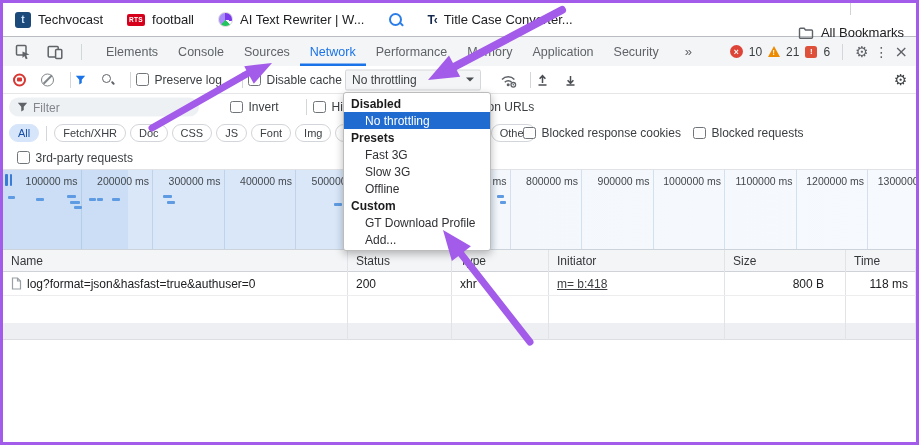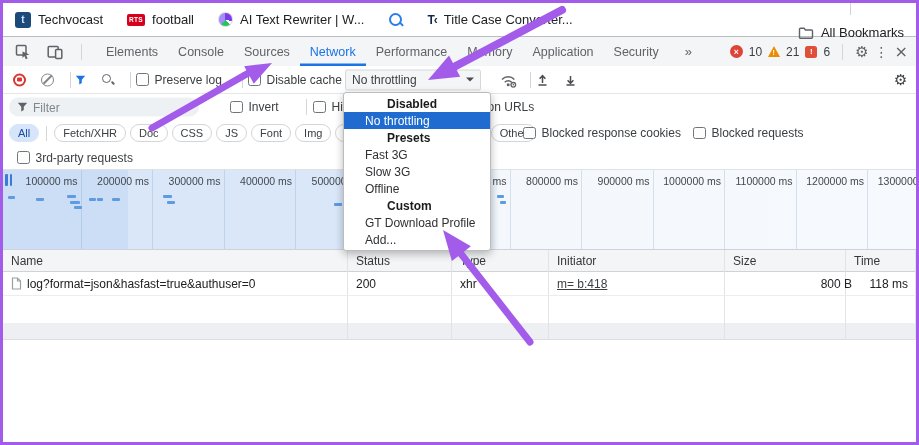--- a/index.html
+++ b/index.html
@@ -76,21 +76,21 @@
   .nt-header { position:absolute; left:0; top:0; width:100%; height:22px; background:#f4f5f7; border-bottom:1px solid #cfd3d8; }
   .nt-hlabel { position:absolute; top:0; height:22px; display:flex; align-items:center; font-size:12px; color:#35383b; padding:0 8px; }
   .nt-row { position:absolute; left:0; top:22px; width:100%; height:24px; border-bottom:1px solid #ededf0; }
   .nt-cell { position:absolute; top:0; height:24px; display:flex; align-items:center; font-size:12px; color:#202124; padding:0 8px; white-space:nowrap; overflow:hidden; }
   .nt-cell.right { justify-content:flex-end; }
   .nt-link { text-decoration:underline; color:#3c4043; }
   .nt-stripe { position:absolute; left:0; top:73px; width:100%; height:17px; background:#edeff2; border-bottom:1px solid #dcdee1; }
 
   
   .menu { position:absolute; left:340px; top:89px; width:148px; background:#fff; border:1px solid #bcbcbc; border-radius:3px; box-shadow:0 3px 8px rgba(0,0,0,.28); z-index:40; padding:2px 0; font-size:12px; color:#303134; }
-  .menu-header { font-weight:bold; color:#1b1b1d; padding:1.5px 0 1.5px 7px;margin-left:36px; }
+  .menu-header { font-weight:bold; color:#1b1b1d; padding:1.5px 0 1.5px 7px; }
   .menu-item { padding:1.5px 0 1.5px 21px; }
   .menu-item.sel { background:#1f6bd0; color:#fff; }
 
   .arrows { position:absolute; left:0; top:0; width:913px; height:439px; z-index:50; pointer-events:none; }
   .white-bottom { background:#fff; flex:1; }
 </style>
 </head>
 <body>
 
 <div class="page">
@@ -338,21 +338,21 @@
                 <path d="M1.5 1 h5 l3 3 v8 h-8 z" fill="none" stroke="#9aa0a6" stroke-width="1.2"></path>
                 <path d="M6.5 1 v3 h3" fill="none" stroke="#9aa0a6" stroke-width="1.2"></path>
               </svg></span>
             <span>log?format=json&amp;hasfast=true&amp;authuser=0</span>
           </div>
           <div class="nt-cell" style="left: 345px; width: 104px;">200</div>
           <div class="nt-cell" style="left: 449px; width: 97px; text-align: center;">xhr</div>
           <div class="nt-cell" style="left: 546px; width: 176px;">
             <span class="nt-link">m= b:418</span>
           </div>
-          <div class="nt-cell right" style="left: 736px; width: 121px;">800 B</div>
+          <div class="nt-cell right" style="left: 708px; width: 121px;">800 B</div>
           <div class="nt-cell right" style="left: 843px; width: 70px;">118 ms</div>
         </div>
       </div>
 
     <div class="white-bottom"></div>
   </div>
 
   <div class="menu" id="menu-host">
       <div class="menu-header">Disabled</div>
       <div class="menu-item sel">No throttling</div>

